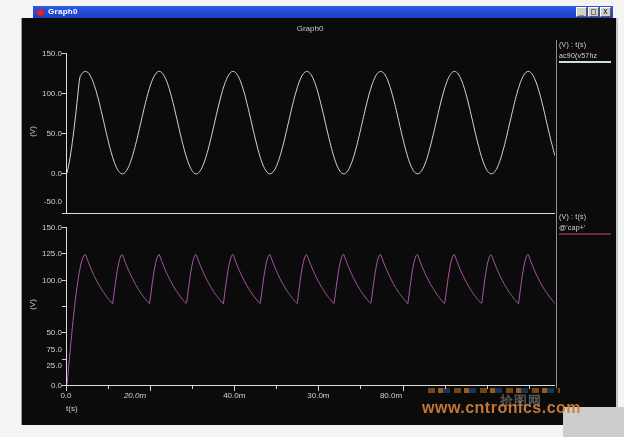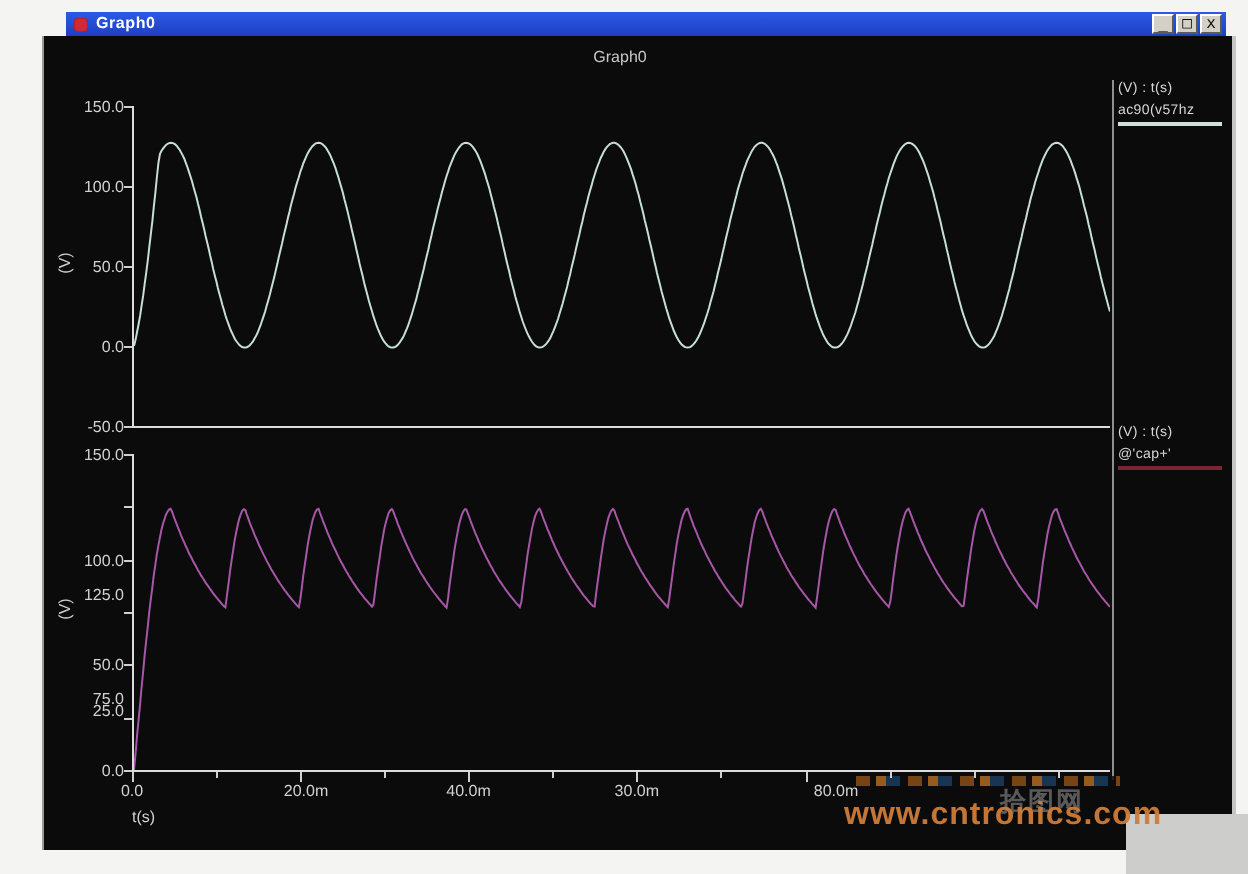--- a/index.html
+++ b/index.html
@@ -113,45 +113,45 @@
   <div id="url-watermark">www.cntronics.com</div>
 
 <div class="ylab" style="top: 53px;">150.0</div>
     <div class="ytick" style="top: 53px;"></div>
     <div class="ylab" style="top: 93px;">100.0</div>
     <div class="ytick" style="top: 93px;"></div>
     <div class="ylab" style="top: 133px;">50.0</div>
     <div class="ytick" style="top: 133px;"></div>
     <div class="ylab" style="top: 173px;">0.0</div>
     <div class="ytick" style="top: 173px;"></div>
-    <div class="ylab" style="top: 213px;">-50.0</div>
+    <div class="ylab" style="top: 201px;">-50.0</div>
     <div class="ytick" style="top: 213px;"></div>
     <div class="ylab" style="top: 227px;">150.0</div>
     <div class="ytick" style="top: 227px;"></div>
-    <div class="ylab" style="top: 253.333px; margin-top: 44px;">125.0</div>
+    <div class="ylab" style="top: 253.333px;">125.0</div>
     <div class="ytick" style="top: 253px;"></div>
     <div class="ylab" style="top: 279.667px;">100.0</div>
     <div class="ytick" style="top: 280px;"></div>
     <div class="ylab" style="top: 306px; margin-top: 43px;">75.0</div>
     <div class="ytick" style="top: 306px;"></div>
     <div class="ylab" style="top: 332.333px;">50.0</div>
     <div class="ytick" style="top: 332px;"></div>
-    <div class="ylab" style="top: 355px;">25.0</div>
+    <div class="ylab" style="top: 365px;">25.0</div>
     <div class="ytick" style="top: 359px;"></div>
     <div class="ylab" style="top: 385px;">0.0</div>
     <div class="ytick" style="top: 385px;"></div>
     <div class="xlab" style="left: 66px;">0.0</div>
     <div class="xtick" style="left: 66px; height: 5px;"></div>
-    <div class="xlab" style="left: 153px;">20.0m</div>
+    <div class="xlab" style="left: 135px; font-style: italic;">20.0m</div>
     <div class="xtick" style="left: 150px; height: 5px;"></div>
     <div class="xlab" style="left: 234.276px;">40.0m</div>
     <div class="xtick" style="left: 234px; height: 5px;"></div>
     <div class="xlab" style="left: 318.414px;">30.0m</div>
     <div class="xtick" style="left: 318px; height: 5px;"></div>
-    <div class="xlab" style="left: 418px;">80.0m</div>
+    <div class="xlab" style="left: 391px;">80.0m</div>
     <div class="xtick" style="left: 403px; height: 5px;"></div>
     <div class="xtick" style="left: 108px; height: 3px;"></div>
     <div class="xtick" style="left: 192px; height: 3px;"></div>
     <div class="xtick" style="left: 276px; height: 3px;"></div>
     <div class="xtick" style="left: 360px; height: 3px;"></div>
     <div class="xtick" style="left: 445px; height: 3px;"></div>
     <div class="xtick" style="left: 487px; height: 3px;"></div>
     <div class="xtick" style="left: 529px; height: 3px;"></div>
   </div>
 

